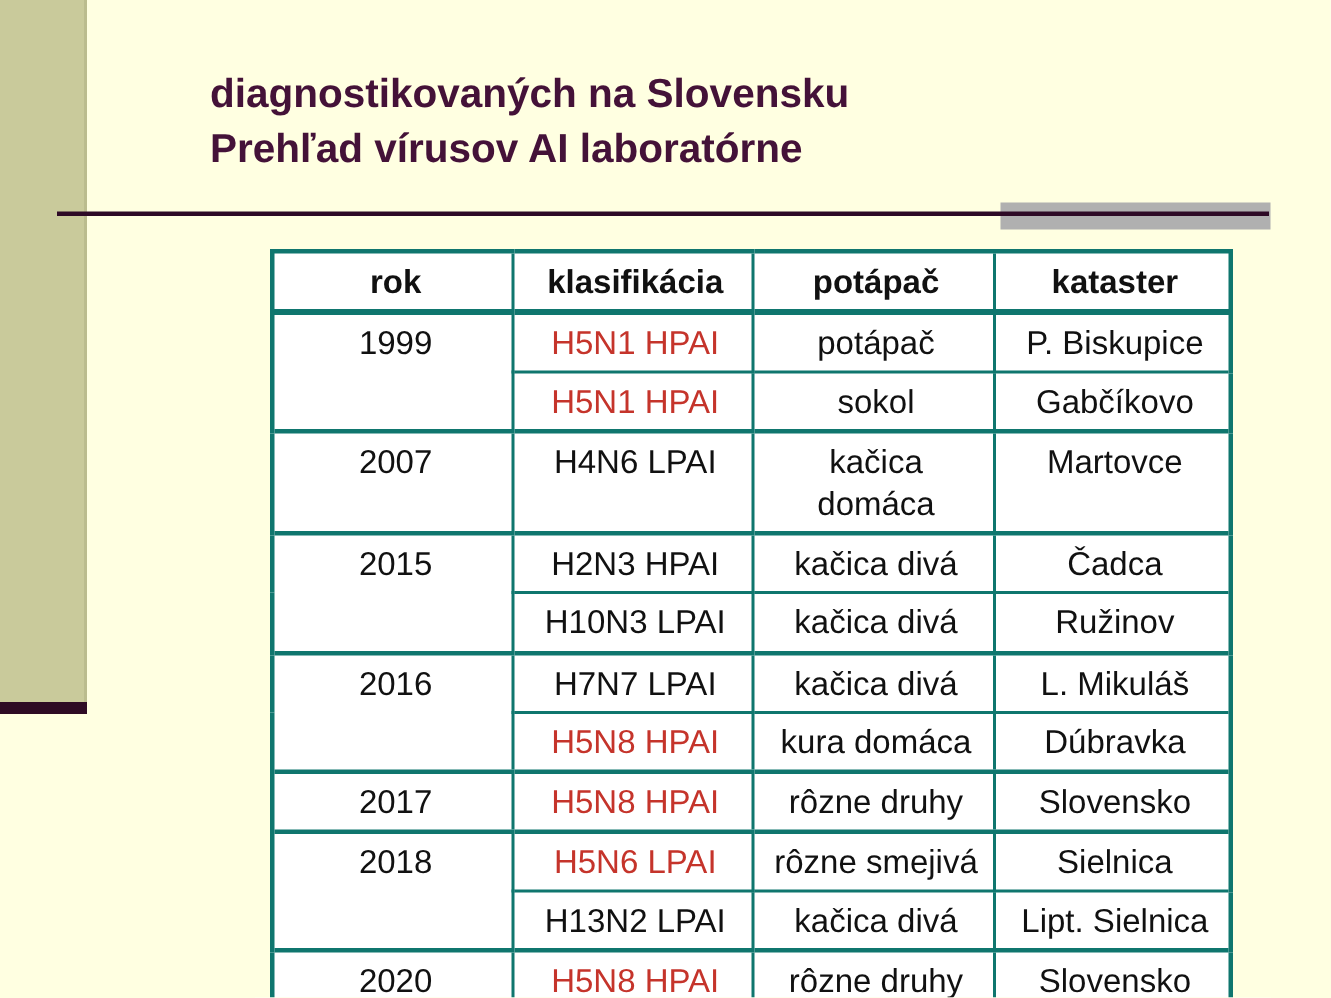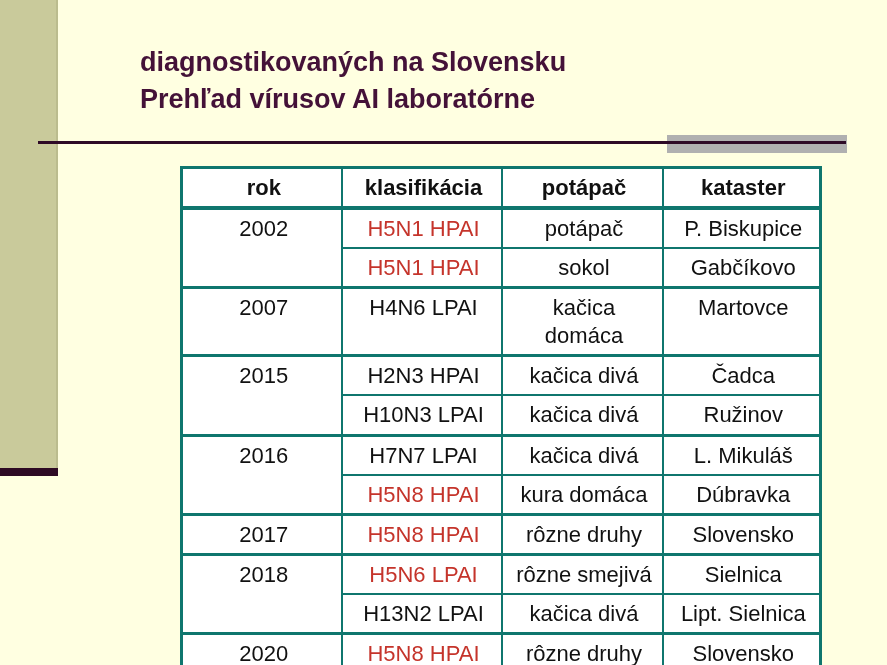--- a/index.html
+++ b/index.html
@@ -105,21 +105,21 @@
     </colgroup>
     <tbody>
         <tr>
       <th class="col-l">rok</th>
       <th>klasifikácia</th>
       <th>potápač</th>
       <th class="col-r">kataster</th>
     </tr>
 
     <tr class="group-start" style="height:39px">
-      <td class="col-l" rowspan="2">2002</td>
+      <td class="col-l" rowspan="2">1999</td>
       <td class="red">H5N1 HPAI</td>
       <td>potápač</td>
       <td class="col-r">P. Biskupice</td>
     </tr>
     <tr style="height:39px">
       <td class="red">H5N1 HPAI</td>
       <td>sokol</td>
       <td class="col-r">Gabčíkovo</td>
     </tr>
 

